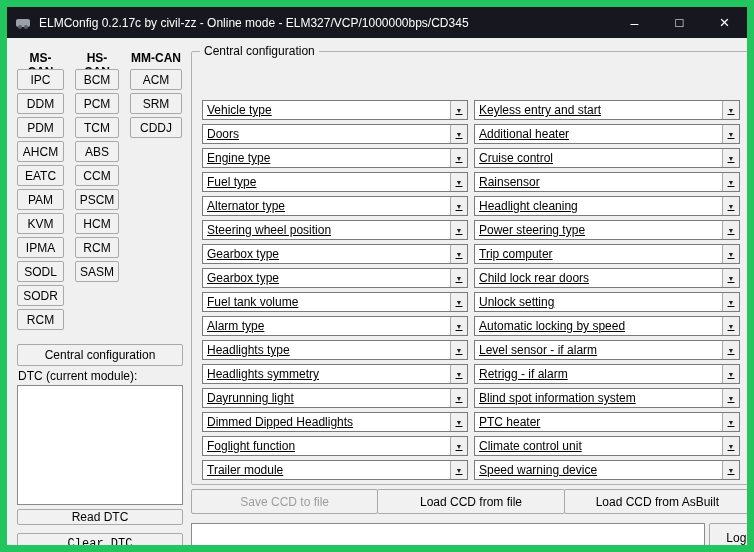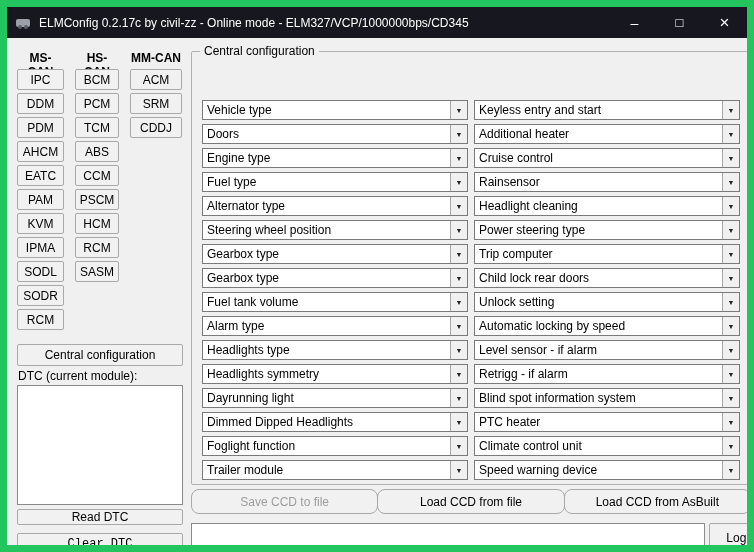--- a/index.html
+++ b/index.html
@@ -44,27 +44,27 @@
   .group-label { position:absolute; top:-8px; left:8px; background:#f0f0f0; padding:0 4px; font-size:12px; }
   
   .tabs { position:absolute; left:10px; top:16px; display:flex; gap:2px; }
   .tab { width:64px; height:25px; background:#f1f1f1; border:1px solid #a9a9a9; border-radius:2px;
          display:flex; align-items:center; justify-content:center; cursor:default; }
   .tab.active { border:1px solid #4a4a4a; background:#f5f5f5; position:relative; }
   .tab.active::after { content:""; position:absolute; inset:2px; border:1px solid #9a9a9a; pointer-events:none; }
   
   .combo-col { position:absolute; top:48px; width:266px; display:flex; flex-direction:column; gap:4px; }
   .col-left { left:10px; } .col-right { left:282px; }
-  .combo { height:20px; background:#fff; border:1px solid #7a7a7a; display:flex; align-items:stretch; }
+  .combo { height:20px; background:#fff; border:1px solid #7a7a7a; display:flex; align-items:stretch;text-decoration:underline; }
   .ct { flex:1; padding:2px 0 0 4px; font-size:12px; white-space:nowrap; overflow:hidden; }
   .ca { width:17px; background:#f0f0f0; border-left:1px solid #a9a9a9;
         display:flex; align-items:center; justify-content:center; font-size:7px; color:#222; }
   
   .bottom-row { position:absolute; left:184px; top:482px; width:560px; height:25px; display:flex; }
-  .bottom-btn { flex:1; margin-left:-1px; border-radius:8px; }
+  .bottom-btn { flex:1; margin-left:-1px; border-radius:2px; }
   .bottom-btn:first-child { margin-left:0; }
   .bottom-btn.disabled { color:#9c9c9c; }
   .log-box { position:absolute; left:184px; top:516px; width:514px; height:29px; background:#fff; border:1px solid #8a8a8a; }
   .log-btn { position:absolute; left:702px; top:516px; width:65px; height:29px; }
 </style>
 </head>
 <body>
 
 <div class="window">
 

